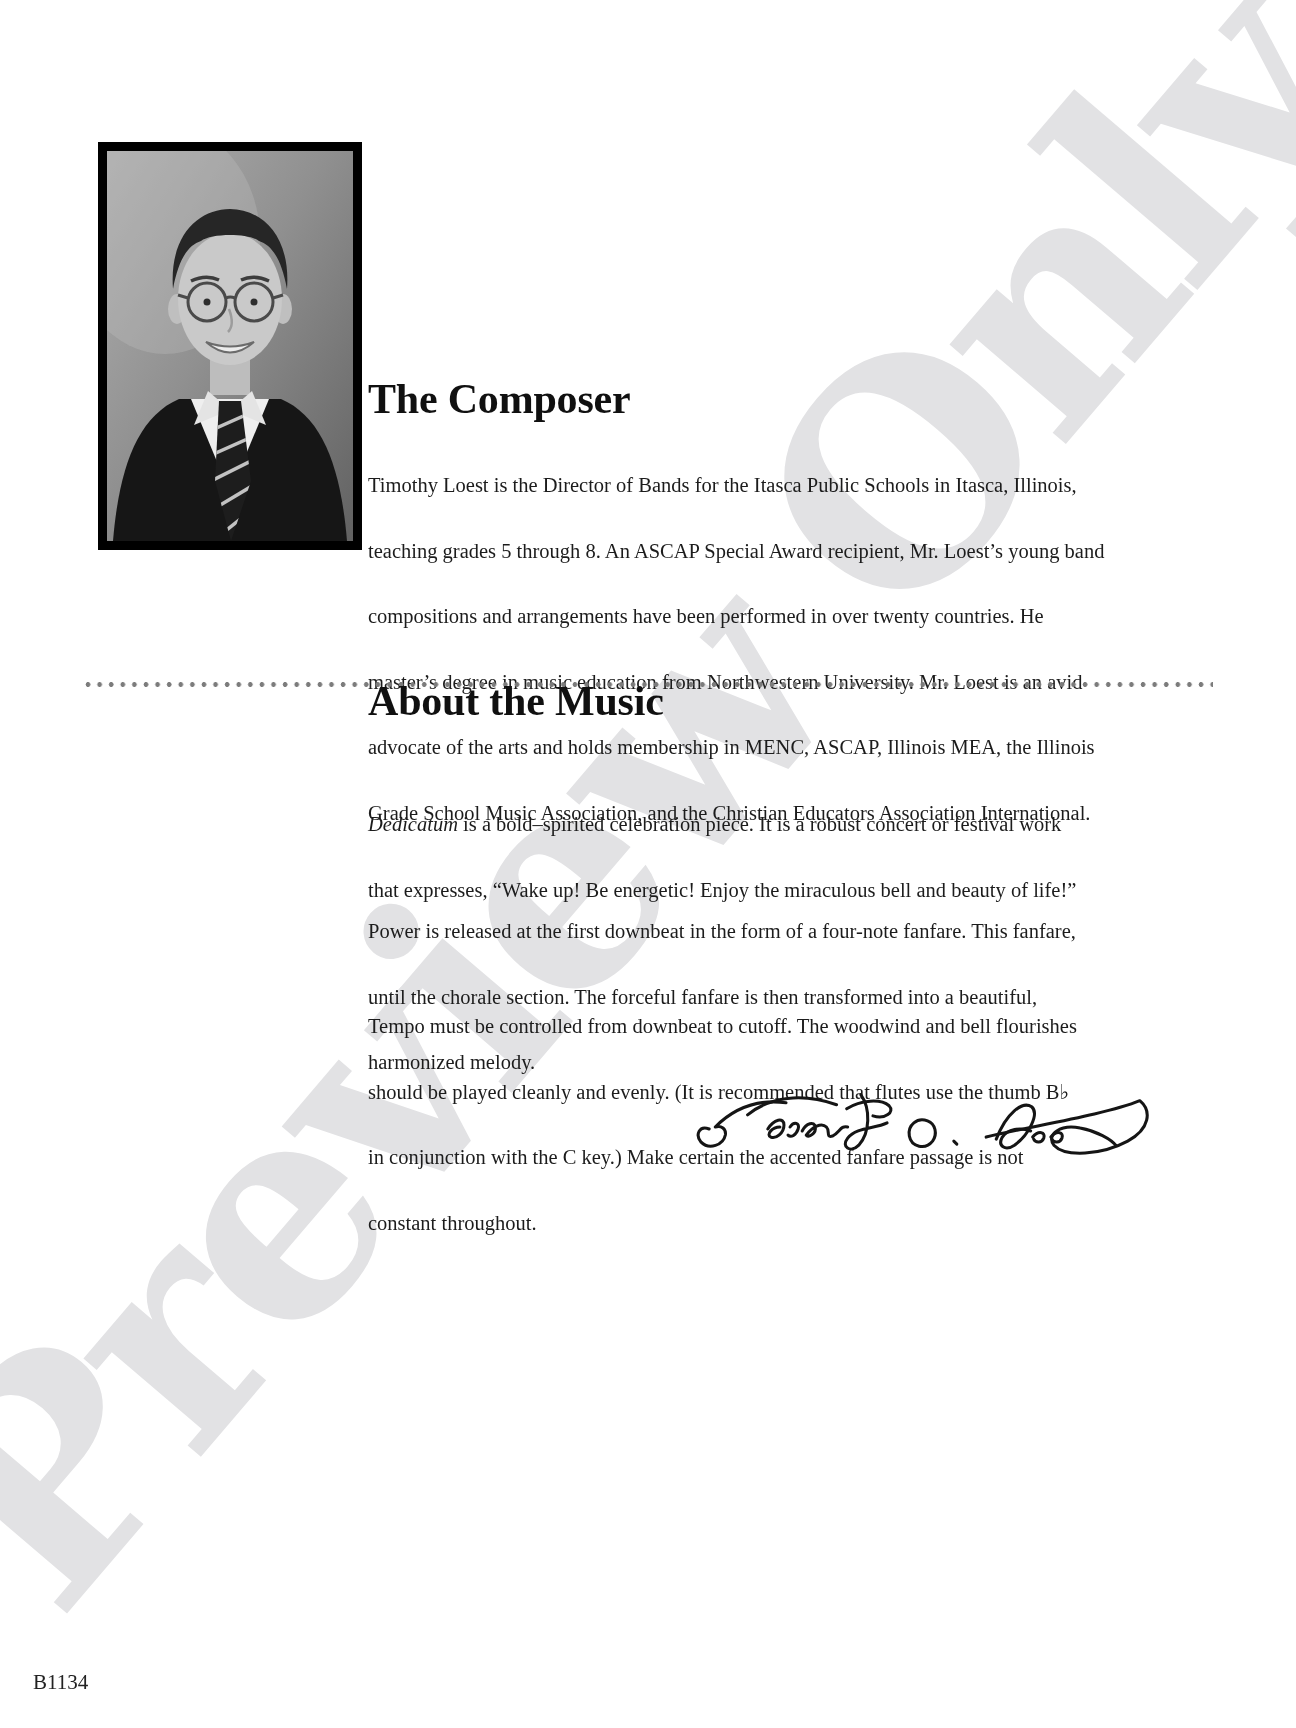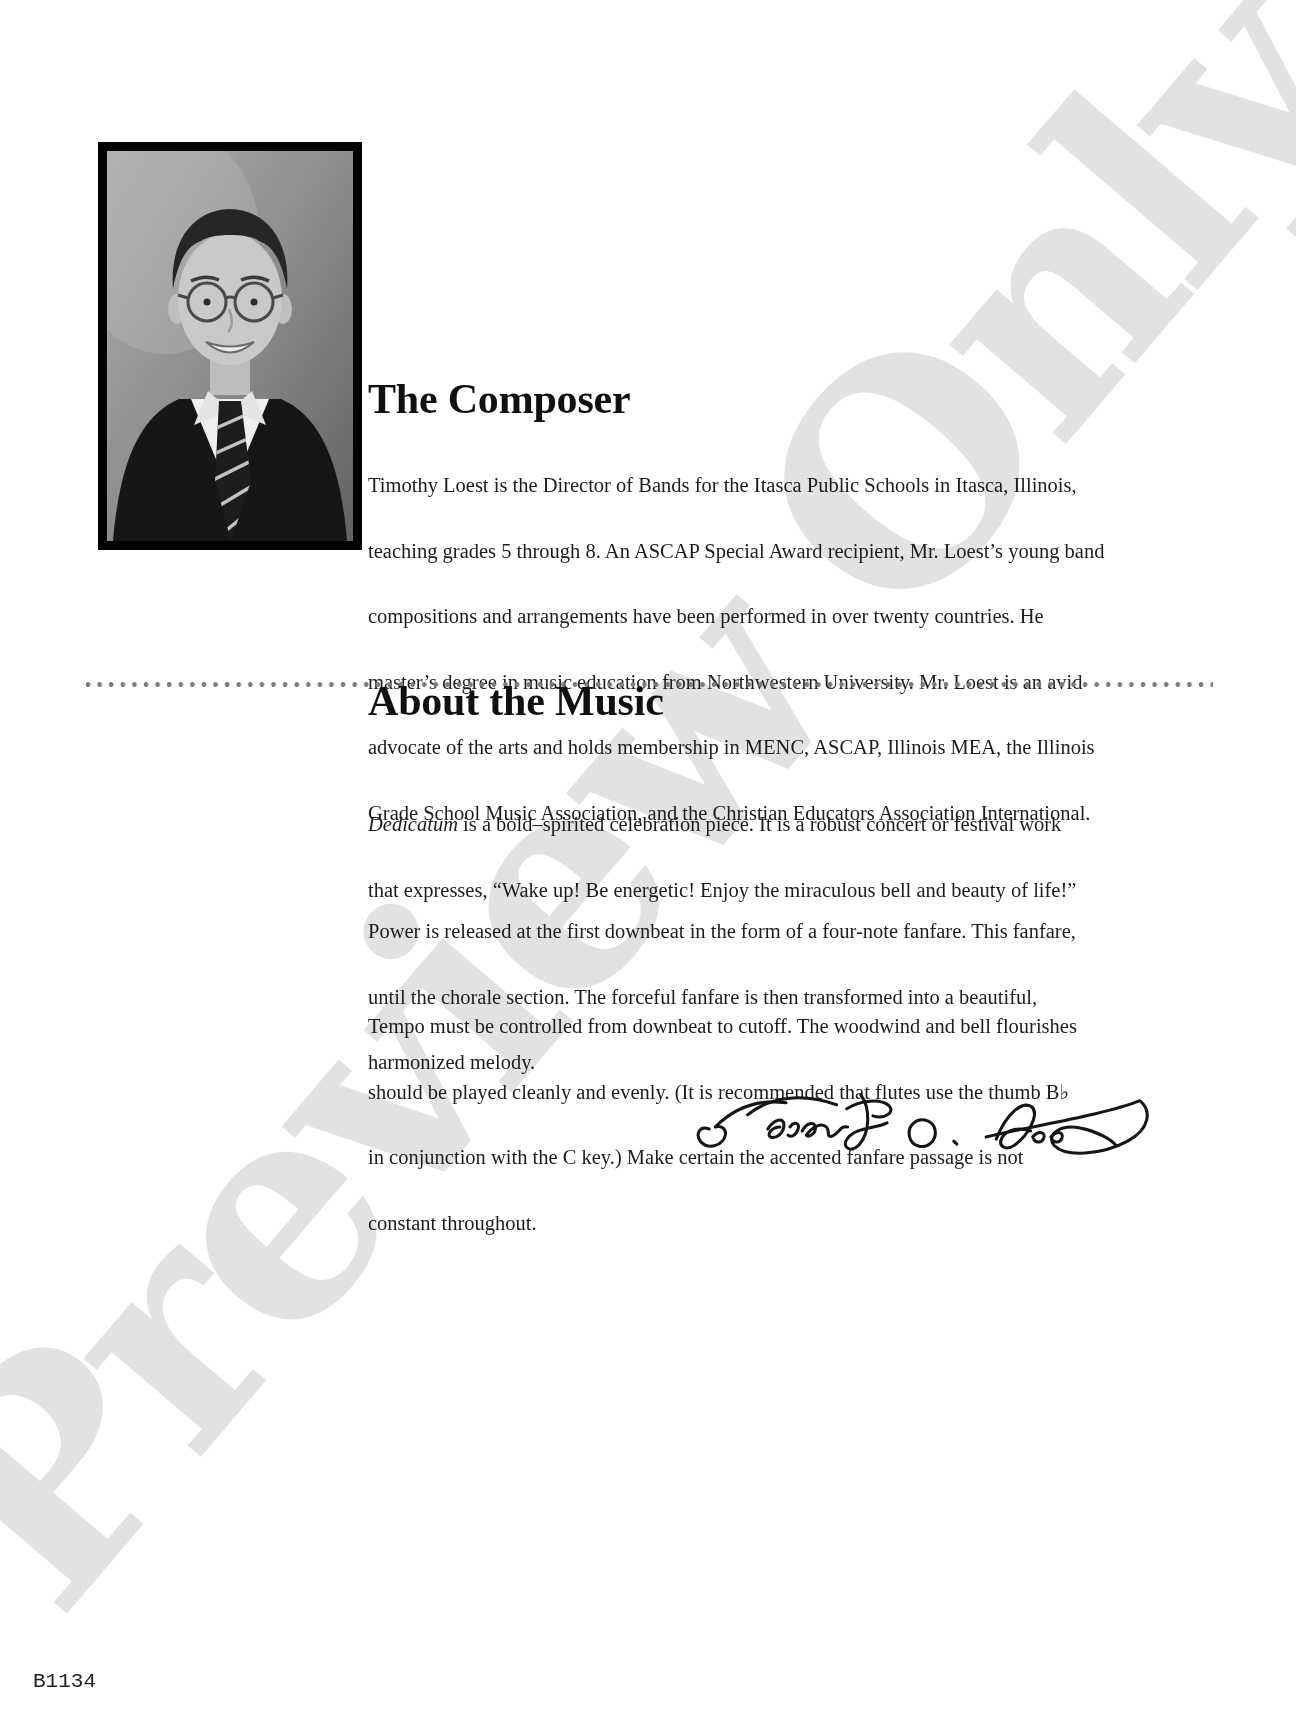--- a/index.html
+++ b/index.html
@@ -57,21 +57,21 @@
     background-size:11.6px 7px;
     background-repeat:repeat-x;
   }
   .signature{
     position:absolute;left:693px;top:1084px;
     width:465px;height:90px;
   }
   .signature svg{width:100%;height:100%;display:block;}
   .catalog{
     position:absolute;left:33px;top:1670px;
-    font-size:21px;color:#222222;font-family:Liberation Mono, monospace;
+    font-size:21px;color:#222222;
   }
 </style>
 </head>
 <body>
 
 <div class="page">
 
   <div class="watermark">Preview Only</div>
 
   <div class="content">

